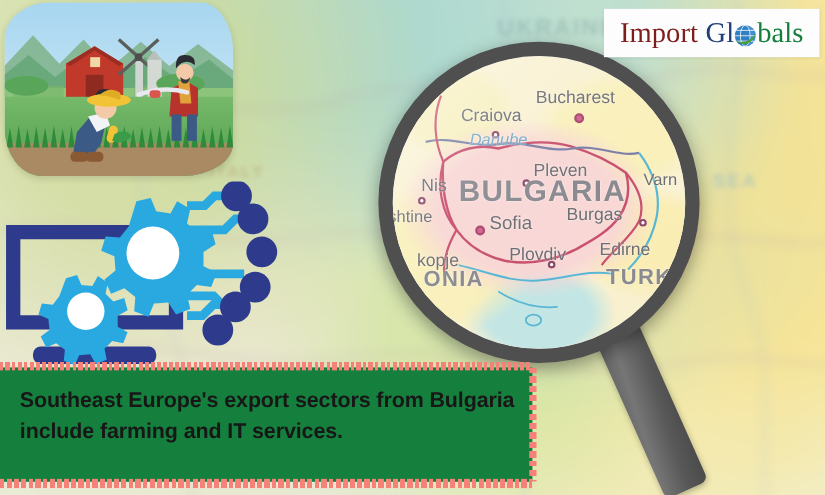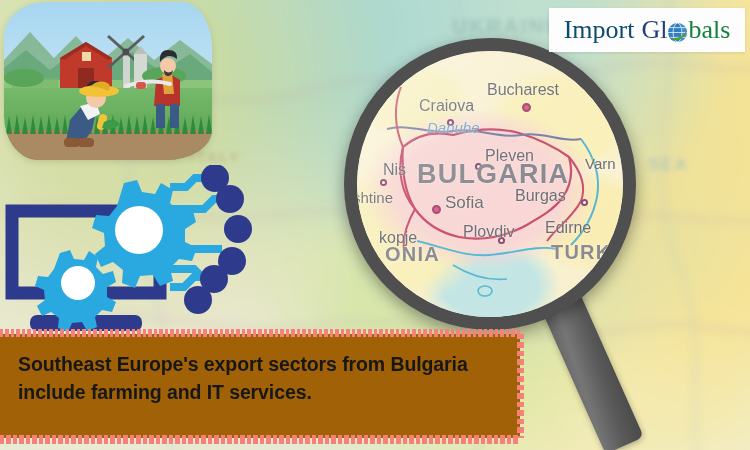--- a/index.html
+++ b/index.html
@@ -69,21 +69,21 @@
     border-radius:42px 30px 46px 34px / 34px 46px 30px 44px;
     box-shadow:0 2px 6px rgba(0,0,0,.12);}
   .farm svg{display:block;}
 
   
   .it-icon{position:absolute;left:2px;top:165px;width:266px;height:180px;}
   .it-icon svg{display:block;}
 
   
   .banner{position:absolute;left:0;top:334px;width:484px;height:104px;
-    background:#a16207;padding-left:36px;}
+    background:#15803d;}
   .banner::before{content:"";position:absolute;left:0;right:0;top:-5px;height:8px;
     background:#f58179;
     -webkit-mask-image:repeating-linear-gradient(90deg,#000 0 3px,transparent 3px 5px,#000 5px 9px,transparent 9px 11px);
     mask-image:repeating-linear-gradient(90deg,#000 0 3px,transparent 3px 5px,#000 5px 9px,transparent 9px 11px);}
   .banner::after{content:"";position:absolute;left:0;right:0;bottom:-6px;height:9px;
     background:#f58179;
     -webkit-mask-image:repeating-linear-gradient(90deg,#000 0 4px,transparent 4px 6px,#000 6px 11px,transparent 11px 13px);
     mask-image:repeating-linear-gradient(90deg,#000 0 4px,transparent 4px 6px,#000 6px 11px,transparent 11px 13px);}
   .banner-edge{position:absolute;right:-4px;top:0;width:7px;height:104px;background:#f58179;
     -webkit-mask-image:repeating-linear-gradient(180deg,#000 0 5px,transparent 5px 8px,#000 8px 14px,transparent 14px 17px);
@@ -91,21 +91,21 @@
   .headline{position:absolute;left:18px;top:17px;width:452px;
     font-size:19.5px;font-weight:700;line-height:1.42;color:#171717;
     letter-spacing:-.1px;}
 
   
   .logo{position:absolute;left:549px;top:8px;width:196px;height:44px;
     background:#fdfdfd;display:flex;align-items:center;justify-content:center;
     box-shadow:0 1px 3px rgba(0,0,0,.10);}
   .logo-inner{display:flex;align-items:center;font-family:"Liberation Serif",serif;
     font-size:26px;line-height:1;}
-  .logo-import{color:#0c4a6e;font-weight:400;margin-right:7px;}
+  .logo-import{color:#7f1d1d;font-weight:400;margin-right:7px;}
   .logo-g{color:#1f3f7a;font-weight:400;}
   .logo-globe{width:21px;height:21px;margin:0 0px;position:relative;top:2px;}
   .logo-bals{color:#15803d;font-weight:400;}
 </style>
 </head>
 <body>
 
 <div class="stage">
 
   <div class="bg-map">

